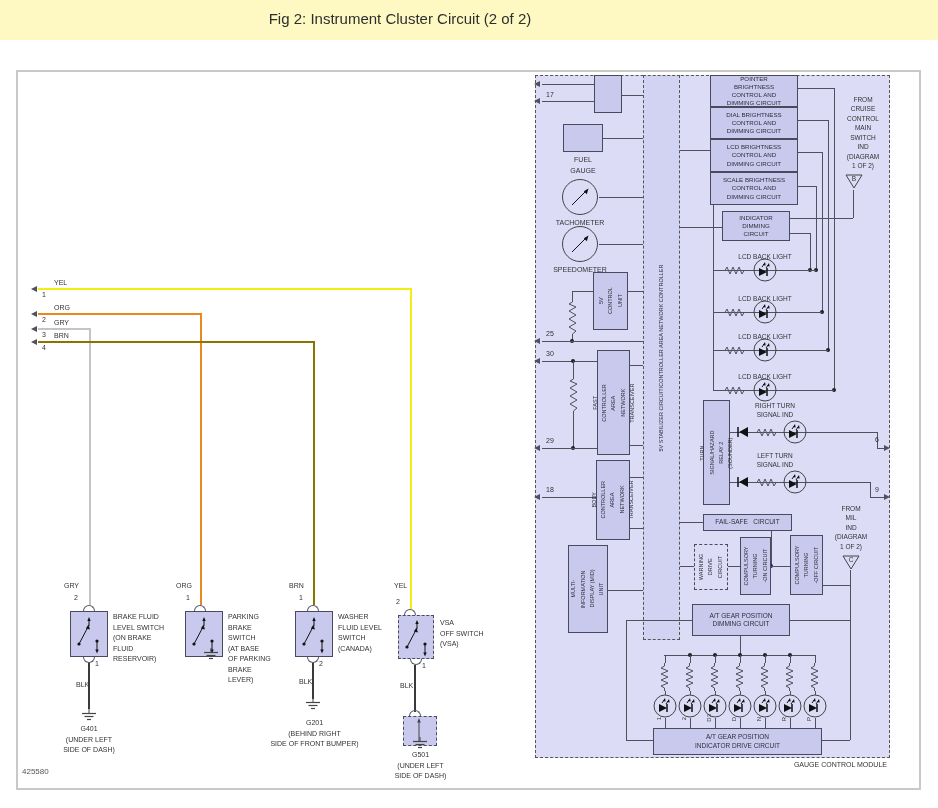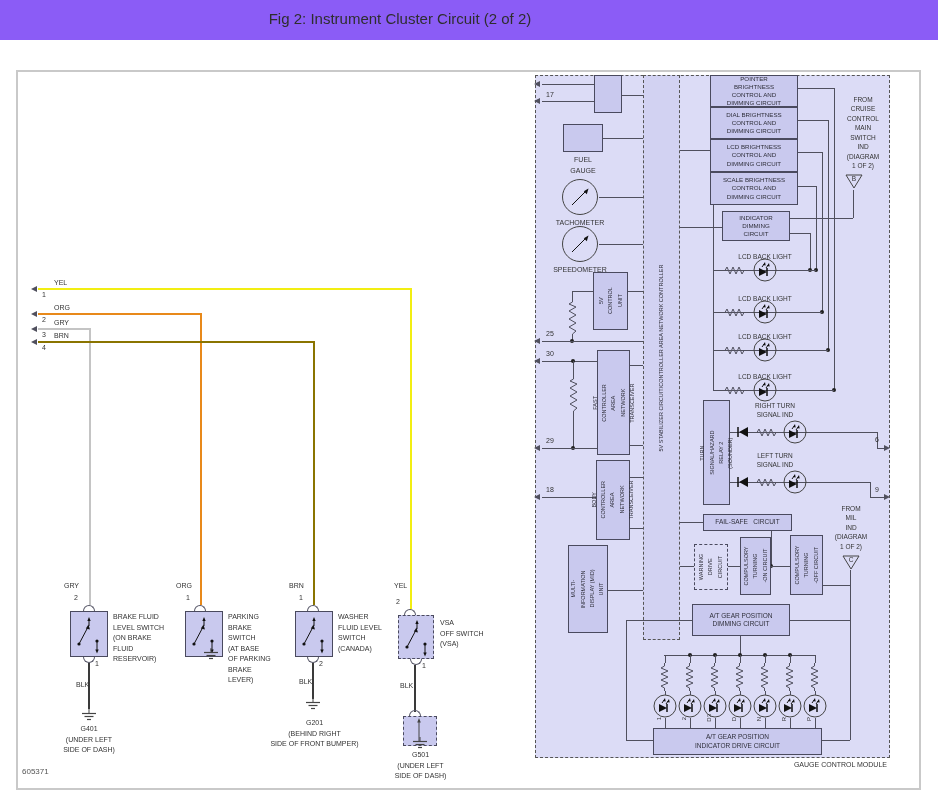--- a/index.html
+++ b/index.html
@@ -1,18 +1,18 @@
 <!DOCTYPE html>
 <html><head>
 <meta charset="utf-8">
 <style>
   html,body{margin:0;padding:0}
   body{width:938px;height:808px;position:relative;background:#fff;
        font-family:"Liberation Sans",sans-serif;color:#333;overflow:hidden}
-  #titlebar{position:absolute;left:0;top:0;width:938px;height:40px;background:#8b5cf6}
+  #titlebar{position:absolute;left:0;top:0;width:938px;height:40px;background:#fef9c3}
   #titlebar .t{position:absolute;left:0;top:10px;width:800px;text-align:center;
        font-size:15px;color:#2e2e2e}
   #frame{position:absolute;left:16px;top:70px;width:901px;height:716px;
        border:2px solid #c9c9c9;background:#fff}
   .h,.v{position:absolute;background:#50505e}
   .h{height:1px}.v{width:1px}
   .cw{position:absolute}
   .lbl{position:absolute;font-size:7px;line-height:1.5;color:#333;white-space:pre-line}
   .f65{font-size:6.5px}
   .ctr{text-align:center}.rgt{text-align:right}
@@ -43,21 +43,21 @@
   .glbl{position:absolute;writing-mode:vertical-rl;transform:rotate(180deg);font-size:6px;color:#333}
   #fig-num{position:absolute;left:22px;top:767px;font-size:8px;color:#555}
 </style>
 </head>
 <body>
 
 <div id="titlebar">
   <span class="t">Fig 2: Instrument Cluster Circuit (2 of 2)</span>
 </div>
 <div id="frame"></div>
-<div id="fig-num">605371</div>
+<div id="fig-num">425580</div>
 
 <div class="arl" style="left:31px;top:286px"></div>
 <div class="cw" style="left: 38px; top: 288px; width: 374px; height: 2px; background: rgb(242, 238, 18);"></div>
 <div class="cw" style="left: 410px; top: 288px; width: 2px; height: 321px; background: rgb(242, 238, 18);"></div>
 <span class="lbl" style="left:54px;top:278px">YEL</span>
 <span class="pin" style="left:42px;top:291px">1</span>
 
 <div class="arl" style="left:31px;top:311px"></div>
 <div class="cw" style="left: 38px; top: 313px; width: 164px; height: 2px; background: rgb(232, 137, 26);"></div>
 <div class="cw" style="left: 200px; top: 313px; width: 2px; height: 292px; background: rgb(232, 137, 26);"></div>

